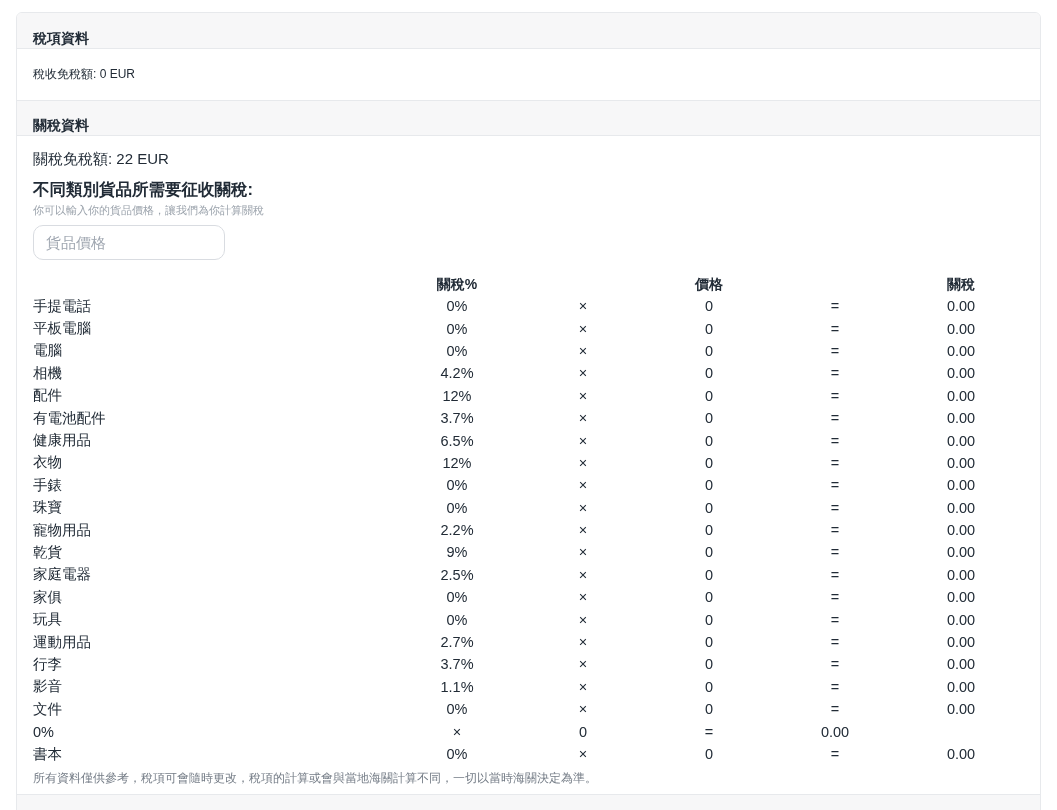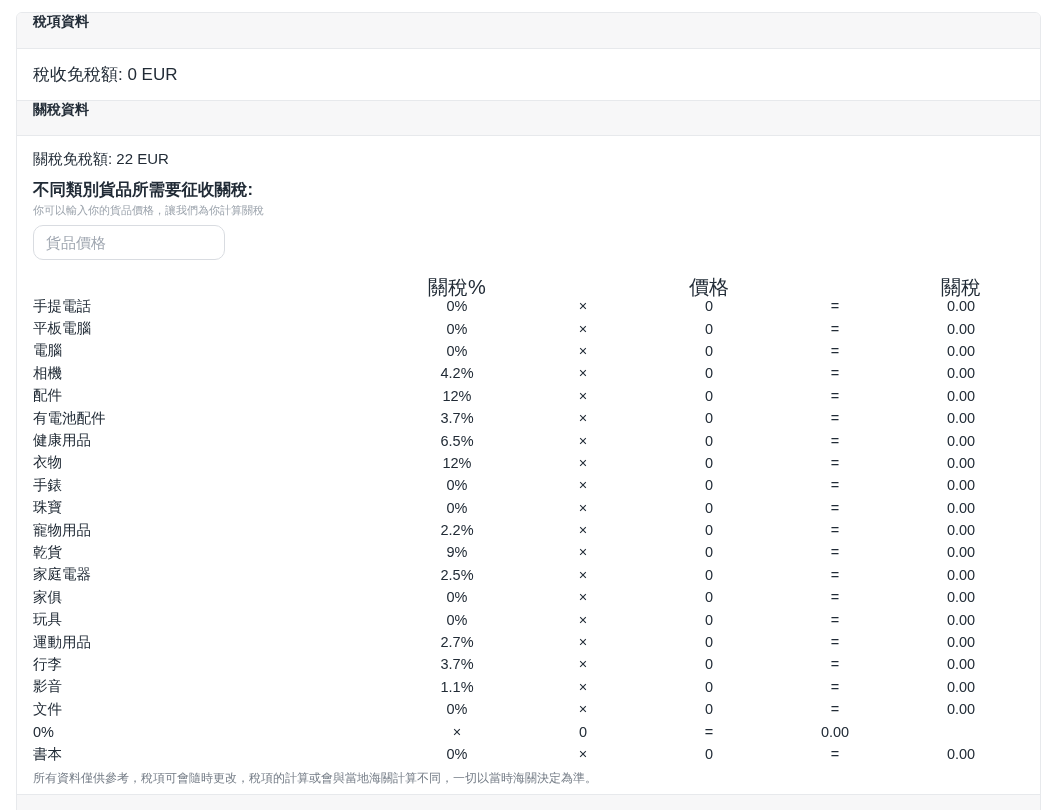--- a/index.html
+++ b/index.html
@@ -15,35 +15,35 @@
     left: 16px; top: 12px;
     width: 1025px;
     background: #ffffff;
     border: 1px solid #e7e9ec;
     border-radius: 6px;
     overflow: hidden;
   }
   .section-head {
     height: 36px;
     display: flex;
-    align-items: flex-start;
+    align-items: flex-end;
     padding: 0 16px;
     background: #f7f7f8;
     border-bottom: 1px solid #e7e9ec;
     font-size: 14px;
     font-weight: bold;
   }
   .section-head.with-top { border-top: 1px solid #e7e9ec; }
   .tax-row {
     height: 51px;
     display: grid;
     grid-template-columns: 1fr 1fr;
     align-items: center;
     padding: 0 16px;
-    font-size: 17px;
+    font-size: 12px;
   }
   .duty-content { padding: 12px 16px 8px 16px; }
   .allowance { font-size: 15px; line-height: 22px; }
   .subtitle { font-size: 16.5px; font-weight: bold; line-height: 22px; margin-top: 8px; }
   .hint { font-size: 11px; line-height: 14px; color: #9aa2ab; margin-top: 3px; }
   .price-input {
     display: block;
     margin-top: 8px;
     width: 192px; height: 35px;
     border: 1px solid #d9dce1;
@@ -58,21 +58,21 @@
   .price-input::placeholder { color: #9fa6b0; opacity: 1; }
   .duty-table { margin-top: 14px; }
   .t-row {
     display: grid;
     grid-template-columns: 1fr 126px 126px 126px 126px 126px;
     align-items: center;
     height: 22.4px;
     font-size: 14.5px;
   }
   .t-row > div:not(:first-child) { text-align: center; }
-  .t-head { font-weight: normal; height: 21px; font-size: 20px; }
+  .t-head { font-weight: bold; height: 21px; font-size: 14px; }
   .disclaimer { font-size: 12px; line-height: 16px; color: #747c86; margin-top: 5px; }
   .bottom-bar { height: 42px; }
 </style>
 </head>
 <body>
 
 <div class="card">
 
   <div class="section-head">
     <span>稅項資料</span>

